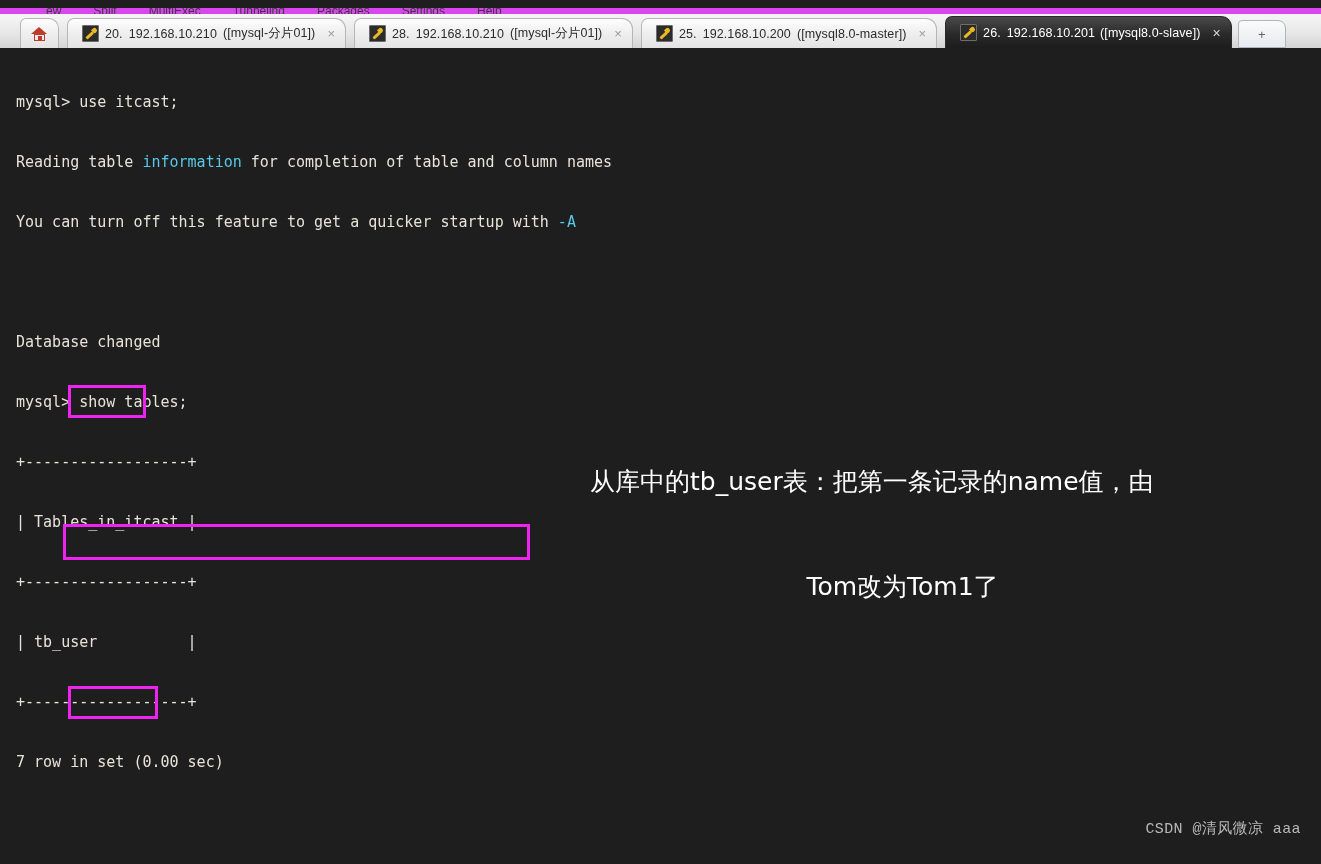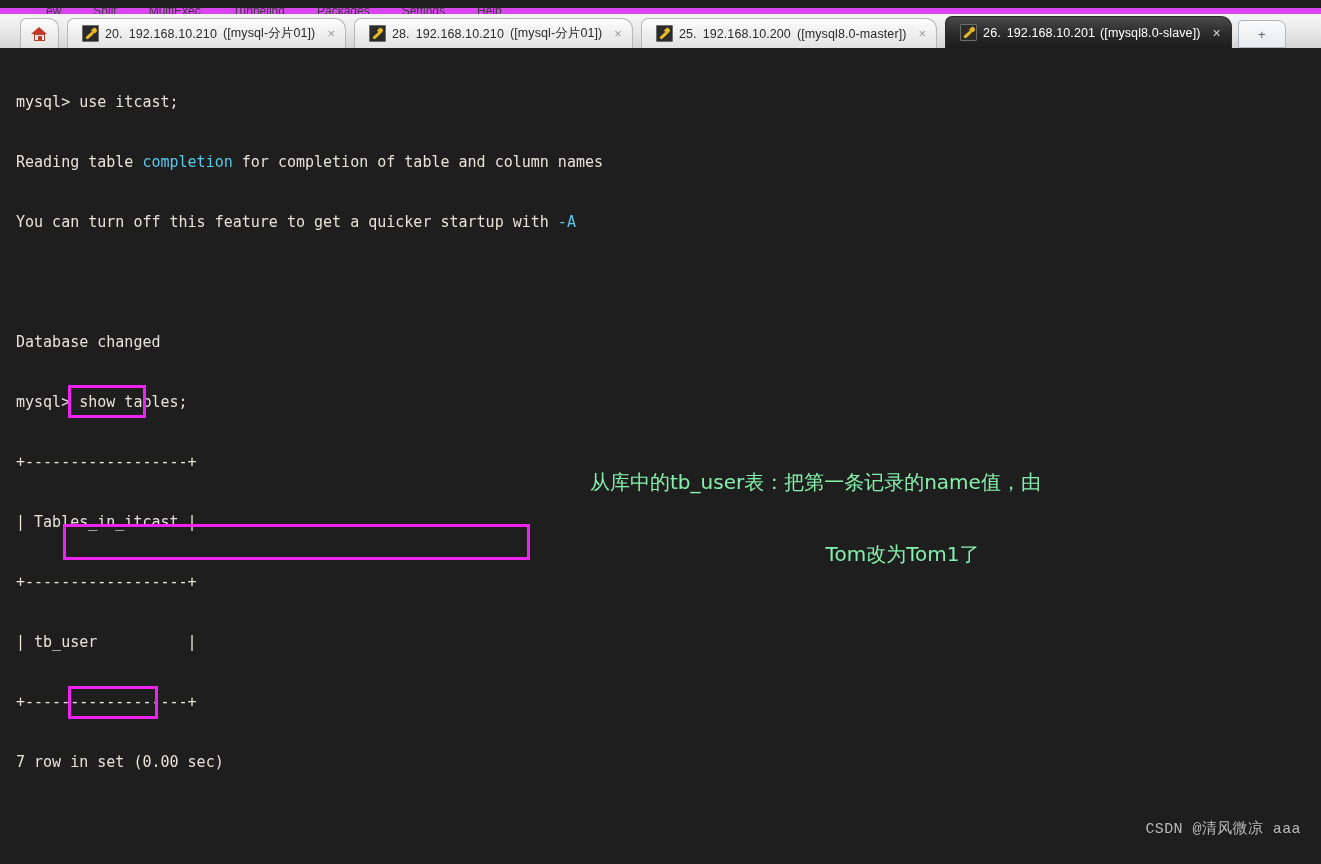--- a/index.html
+++ b/index.html
@@ -196,29 +196,29 @@
   }
   #hl-tom    { left: 68px;  top: 385px; width: 78px;  height: 33px; }
   #hl-update { left: 63px;  top: 524px; width: 467px; height: 36px; }
   #hl-tom1   { left: 68px;  top: 686px; width: 90px;  height: 33px; }
 
   .annotation {
     position: absolute;
     left: 590px;
     top: 428px;
     width: 625px;
-    color: #86efac;
+    color: #ffffff;
     font-family: "DejaVu Sans", sans-serif;
-    font-size: 20px;
+    font-size: 25px;
     line-height: 36px;
     text-align: center;
     white-space: pre-line;
   }
   .annotation .l1 { display: block; text-align: left; }
-  .annotation .l2 { display: block; text-align: center; }
+  .annotation .l2 { display: block; text-align: center; margin-top: 33px; }
 
   .watermark {
     position: absolute;
     right: 20px;
     bottom: 26px;
     color: #b9b9b9;
     font-family: Liberation Mono, monospace;
     font-size: 15px;
     letter-spacing: 0.4px;
   }
@@ -283,21 +283,21 @@
 
     <div class="newtab">
       <span>+</span>
     </div>
 
   </div>
 </div>
 
 <div class="terminal">
   <div class="line"><span>mysql&gt; use itcast;</span></div>
-  <div class="line"><span>Reading table </span><span class="c-cyan">completion</span><span> for completion of table and column names</span></div>
+  <div class="line"><span>Reading table </span><span class="c-cyan">information</span><span> for completion of table and column names</span></div>
   <div class="line"><span>You can turn off this feature to get a quicker startup with </span><span class="c-cyan">-A</span></div>
   <div class="line">&nbsp;</div>
   <div class="line"><span>Database changed</span></div>
   <div class="line"><span>mysql&gt; show tables;</span></div>
   <div class="line"><span>+------------------+</span></div>
   <div class="line"><span>| Tables_in_itcast |</span></div>
   <div class="line"><span>+------------------+</span></div>
   <div class="line"><span>| tb_user          |</span></div>
   <div class="line"><span>+------------------+</span></div>
   <div class="line"><span>7 row in set (0.00 sec)</span></div>

